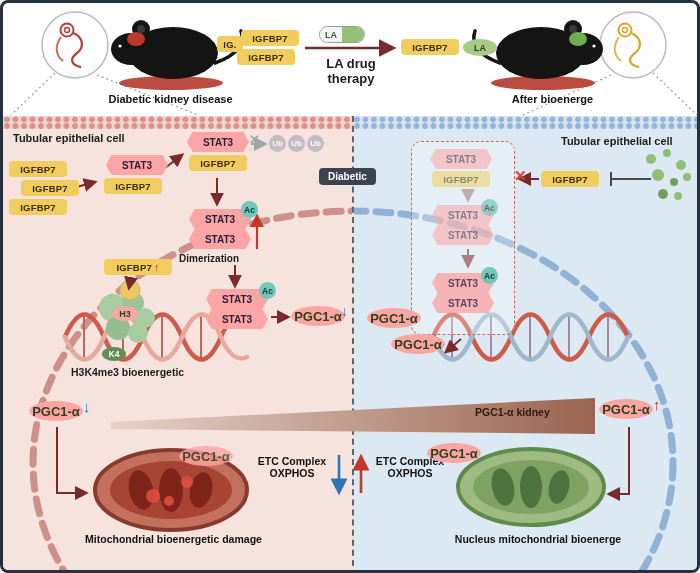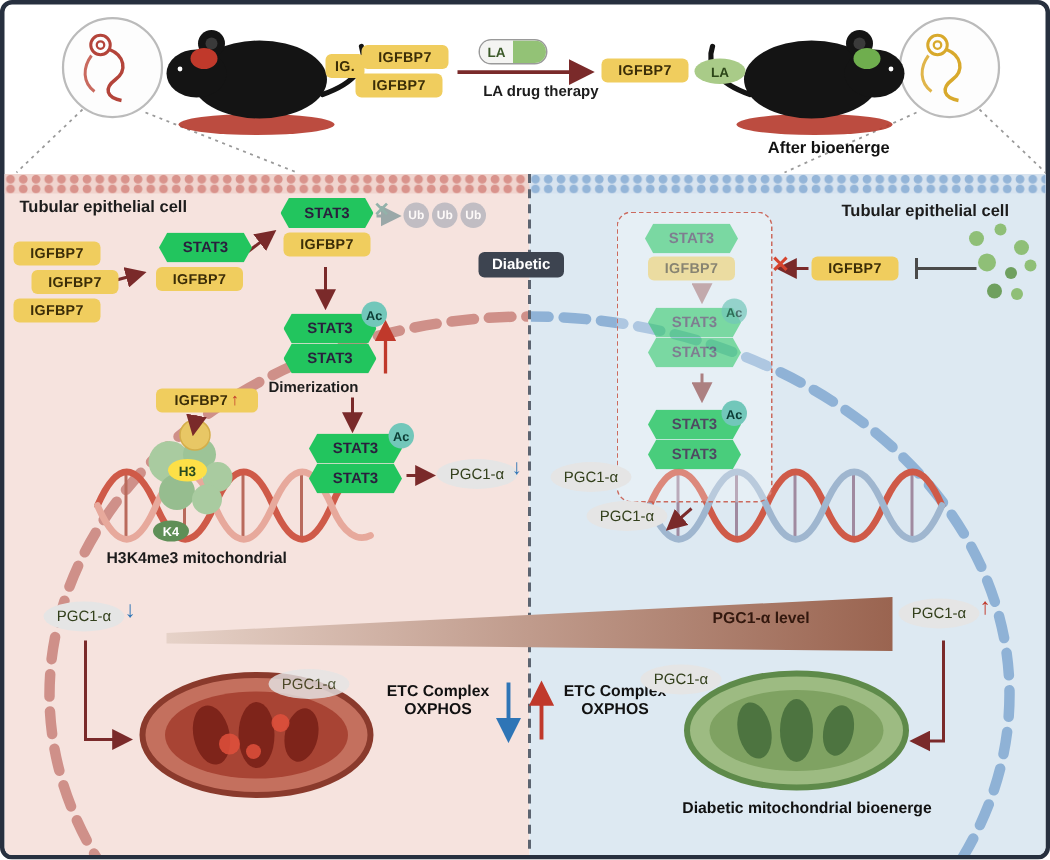--- a/index.html
+++ b/index.html
@@ -19,45 +19,45 @@
                       radial-gradient(circle at 4px 10px,  #94b5d8 2.6px, transparent 3.2px);
     background-size:8.5px 13px; }
   #divider { position:absolute; left:349px; top:113px; height:460px; width:0;
              border-left:2px dashed #5c6470; z-index:2; }
   svg#art { position:absolute; left:0; top:0; z-index:3; }
   .ov { position:absolute; z-index:4; }
   .ybadge { background:#f0cd5e; border-radius:4px; width:58px; height:16px; display:flex;
             align-items:center; justify-content:center; font-size:9.5px; font-weight:bold;
             color:#3b2d07; letter-spacing:.2px; }
   .hex { width:62px; height:20px; clip-path:polygon(9% 0,91% 0,100% 50%,91% 100%,9% 100%,0 50%);
-         background:#22c55e; display:flex; align-items:center; justify-content:center;
+         background:#fca5a5; display:flex; align-items:center; justify-content:center;
          font-size:10px; font-weight:bold; color:#2a1f3d;text-align:right; }
-  .pgc { width:54px; height:20px; border-radius:50%; background:#e5e5e5; display:flex;
-         align-items:center; justify-content:center; font-size:10px; font-weight:normal; color:#33401c; }
+  .pgc { width:54px; height:20px; border-radius:50%; background:#fca5a5; display:flex;
+         align-items:center; justify-content:center; font-size:13px; font-weight:bold; color:#33401c; }
   .ac { width:17px; height:17px; border-radius:50%; background:#72c7ba; display:flex;
         align-items:center; justify-content:center; font-size:8.5px; font-weight:bold; color:#0c3c35; }
   .ub { width:17px; height:17px; border-radius:50%; background:#b4b4bd; display:flex;
         align-items:center; justify-content:center; font-size:8px; font-weight:bold; color:#fff; opacity:.8; }
   .lbl { font-weight:bold; color:#1c1c1c; }
   .cap { font-weight:bold; font-size:10.5px; color:#111; text-align:center; }
   .up   { color:#c0392b; font-weight:900; }
   .down { color:#2e75b6; font-weight:900; }
   .nucleus-badge { background:#3d4450; color:#fff; font-size:10px; font-weight:bold;
                    padding:3px 9px; border-radius:4px; }
   .dashed-box { position:absolute; left:408px; top:138px; width:104px; height:194px;
                 border:1.6px dashed #cb6a5e; border-radius:10px;
                 background:rgba(255,255,255,.28); z-index:3; }
   .capsule { display:flex; width:46px; height:17px; border-radius:9px; overflow:hidden;
              border:1px solid #9a9a9a; }
   .capsule .halfL { width:50%; background:#f4f4f2; display:flex; align-items:center;
                     justify-content:center; font-size:9px; font-weight:bold; color:#3c5a2a; }
   .capsule .halfR { width:50%; background:#93c276; }
   .la-oval { width:34px; height:17px; border-radius:50%; background:#a9cb88; display:flex;
              align-items:center; justify-content:center; font-size:9px; font-weight:bold; color:#2c4618; }
-  .h3badge { width:26px; height:15px; border-radius:50%; background:#fde047; color:#274a1f;
+  .h3badge { width:26px; height:15px; border-radius:50%; background:#fca5a5; color:#274a1f;
              font-size:9px; font-weight:bold; display:flex; align-items:center; justify-content:center; }
   .k4badge { width:24px; height:14px; border-radius:50%; background:#5f8f57; color:#fff;
              font-size:8.5px; font-weight:bold; display:flex; align-items:center; justify-content:center; }
   .fade55 { opacity:.55; }
   .fade70 { opacity:.7; }
   .fade80 { opacity:.8; }
   .xgrey { color:#93b2aa; font-weight:bold; }
   .xred  { color:#d6452f; font-weight:bold; }
   .wedge-lbl { font-weight:bold; font-size:10.5px; color:#33180e; }
 </style>
@@ -235,23 +235,24 @@
 
   <div class="dashed-box"></div>
 
   <div class="ov ybadge" style="left:214px;top:33px;width:26px;">IG.</div>
   <div class="ov ybadge" style="left:238px;top:27px;">IGFBP7</div>
   <div class="ov ybadge" style="left:234px;top:46px;">IGFBP7</div>
   <div class="ov capsule" style="left:316px;top:23px;">
     <div class="halfL">LA</div>
     <div class="halfR"></div>
   </div>
-  <div class="ov lbl" style="left:300px;top:53px;width:96px;text-align:right;font-size:10px;">LA drug therapy</div>
+  <div class="ov lbl" style="left:300px;top:53px;width:96px;text-align:center;font-size:13px;">LA drug therapy</div>
   <div class="ov ybadge" style="left:398px;top:36px;">IGFBP7</div>
   <div class="ov la-oval" style="left:460px;top:36px;">LA</div>
+  <div class="ov cap" style="left:90px;top:90px;width:155px;font-size:11px;">Diabetic kidney disease</div>
   <div class="ov cap" style="left:492px;top:90px;width:115px;font-size:11px;">After bioenerge</div>
 
   <div class="ov lbl" style="left:10px;top:129px;font-size:11px;">Tubular epithelial cell</div>
 
   <div class="ov ybadge" style="left:6px;top:158px;">IGFBP7</div>
   <div class="ov ybadge" style="left:18px;top:177px;">IGFBP7</div>
   <div class="ov ybadge" style="left:6px;top:196px;">IGFBP7</div>
 
   <div class="ov hex" style="left:103px;top:152px;">STAT3</div>
   <div class="ov ybadge" style="left:101px;top:175px;">IGFBP7</div>
@@ -271,39 +272,40 @@
 
   <div class="ov ybadge" style="left:101px;top:256px;width:68px;">
     <span>IGFBP7</span>
       <span class="up" style="font-size:11px;margin-left:2px;">↑</span>
   </div>
 
   <div class="ov nucleus-badge" style="left:316px;top:165px;">Diabetic</div>
 
   <div class="ov h3badge" style="left:109px;top:303px;">H3</div>
   <div class="ov k4badge" style="left:99px;top:344px;">K4</div>
-  <div class="ov lbl" style="left:68px;top:363px;font-size:10.5px;">H3K4me3 mitochondrial</div>
+  <div class="ov lbl" style="left:68px;top:363px;font-size:10.5px;">H3K4me3 bioenergetic</div>
 
   <div class="ov hex" style="left:203px;top:286px;">STAT3</div>
   <div class="ov hex" style="left:203px;top:306px;">STAT3</div>
   <div class="ov ac" style="left:256px;top:279px;">Ac</div>
   <div class="ov pgc" style="left:288px;top:303px;">PGC1-α</div>
   <div class="ov down" style="left:338px;top:300px;font-size:14px;">↓</div>
 
   <div class="ov pgc" style="left:26px;top:398px;">PGC1-α</div>
   <div class="ov down" style="left:80px;top:395px;font-size:15px;">↓</div>
-  <div class="ov wedge-lbl" style="left:472px;top:403px;width:92px;">PGC1-α level</div>
+  <div class="ov wedge-lbl" style="left:472px;top:403px;width:92px;">PGC1-α kidney</div>
   <div class="ov pgc" style="left:596px;top:396px;">PGC1-α</div>
   <div class="ov up" style="left:650px;top:393px;font-size:15px;">↑</div>
 
   <div class="ov pgc fade80" style="left:176px;top:443px;">PGC1-α</div>
   <div class="ov cap" style="left:246px;top:452px;width:86px;">
     <div>ETC Complex</div>
     <div>OXPHOS</div>
   </div>
+  <div class="ov cap" style="left:58px;top:530px;width:225px;">Mitochondrial bioenergetic damage</div>
 
   <div class="ov lbl" style="left:558px;top:132px;font-size:11px;">Tubular epithelial cell</div>
 
   <div class="ov hex fade55" style="left:427px;top:146px;">STAT3</div>
   <div class="ov ybadge fade55" style="left:429px;top:168px;">IGFBP7</div>
   <div class="ov hex fade55" style="left:429px;top:202px;">STAT3</div>
   <div class="ov hex fade55" style="left:429px;top:222px;">STAT3</div>
   <div class="ov ac fade70" style="left:478px;top:196px;">Ac</div>
   <div class="ov hex fade80" style="left:429px;top:270px;">STAT3</div>
   <div class="ov hex fade80" style="left:429px;top:290px;">STAT3</div>
@@ -313,15 +315,15 @@
   <div class="ov ybadge" style="left:538px;top:168px;">IGFBP7</div>
 
   <div class="ov pgc" style="left:364px;top:305px;">PGC1-α</div>
   <div class="ov pgc" style="left:388px;top:331px;">PGC1-α</div>
 
   <div class="ov cap" style="left:364px;top:452px;width:86px;">
     <div>ETC Complex</div>
     <div>OXPHOS</div>
   </div>
   <div class="ov pgc" style="left:424px;top:440px;">PGC1-α</div>
-  <div class="ov cap" style="left:415px;top:530px;width:240px;">Diabetic mitochondrial bioenerge</div>
+  <div class="ov cap" style="left:415px;top:530px;width:240px;">Nucleus mitochondrial bioenerge</div>
 
 </div>
 
 </body></html>

